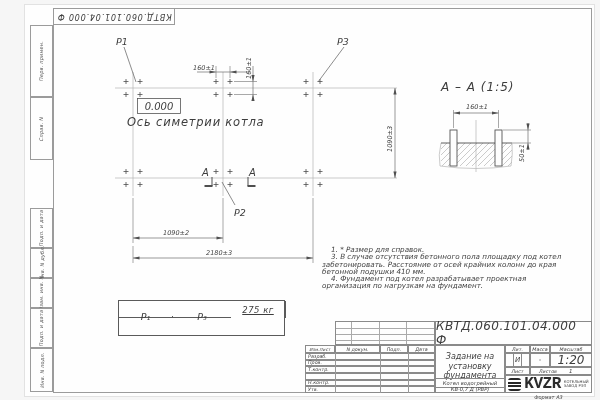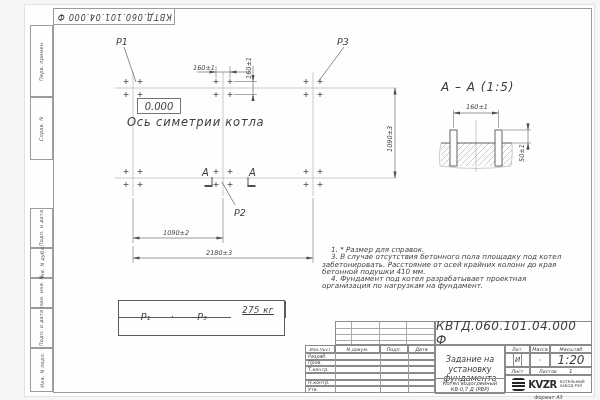--- a/index.html
+++ b/index.html
@@ -35,21 +35,21 @@
   .lt-h { font-size:9.5px;margin-top:15px; } .lt-v { font-size:8.5px; letter-spacing:.5px; }
   .tb { position:absolute; border:1px solid #8a8a8a; display:flex; align-items:center;
         justify-content:center; font-size:4.8px; background:transparent; }
   .tb-row { justify-content:flex-start; padding-left:2px; }
   .vl,.hl { position:absolute; background:#9a9a9a; }
   .lit-sub { flex:1; height:100%; display:flex; align-items:center; justify-content:center; }
   .lit-mid { border-left:1px solid #8a8a8a; border-right:1px solid #8a8a8a; font-size:7px; }
   #logo-box { gap:3px; }
   #logo-icon { width:13px; height:13px; border-radius:3px;
                background:repeating-linear-gradient(#262626 0 2px,#fefefe 2px 3.5px); }
-  #logo-word { font-style:normal; font-weight:700; font-size:10px; letter-spacing:-.5px; color:#2c2c2c; }
+  #logo-word { font-style:normal; font-weight:700; font-size:16px; letter-spacing:-.5px; color:#2c2c2c;font-family:Liberation Mono, monospace; }
   .logo-sub { font-style:normal; font-size:3.8px; line-height:4.4px; color:#444; }
   #format-label { position:absolute; left:505px; top:394px; width:87px; text-align:center; font-size:5px; }
 </style>
 </head>
 <body>
 
 <div id="stage">
 
   <div class="paper"></div>
   <div class="frame"></div>
@@ -165,21 +165,21 @@
   <div class="tb tb-row" style="left:305px;top:379.6px;width:130px;height:6.65px">
       <span>Н.контр.</span>
     </div>
   <div class="tb tb-row" style="left:305px;top:386.25px;width:130px;height:6.75px">
       <span>Утв.</span>
     </div>
   <div class="vl" style="left:335px;top:353px;width:1px;height:40px"></div>
   <div class="vl" style="left:380px;top:353px;width:1px;height:40px"></div>
   <div class="vl" style="left:408px;top:353px;width:1px;height:40px"></div>
 
-  <div class="tb" style="left:435px;top:345px;width:70px;height:49px;flex-direction:column;font-size:8px;line-height:9.5px">
+  <div class="tb" style="left:435px;top:345px;width:70px;height:43px;flex-direction:column;font-size:8px;line-height:9.5px">
     <span>Задание на</span>
     <span>установку</span>
     <span>фундамента</span>
   </div>
   <div class="tb" style="left:435px;top:378px;width:70px;height:15px;flex-direction:column;font-size:5.2px;line-height:6px">
     <span>Котел водогрейный</span>
     <span>КВ-0,7 Д  (РВР)</span>
   </div>
 
   <div class="tb" style="left:505px;top:345px;width:25px;height:8px">Лит.</div>

